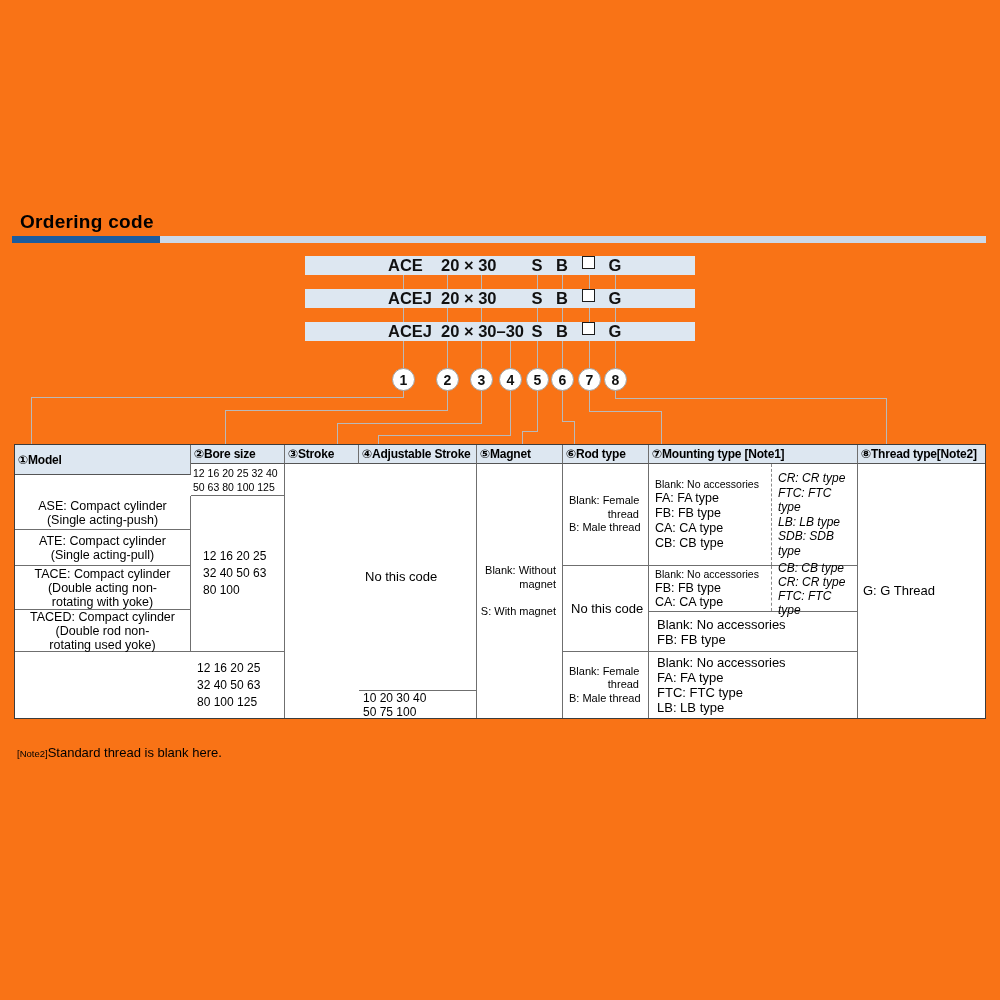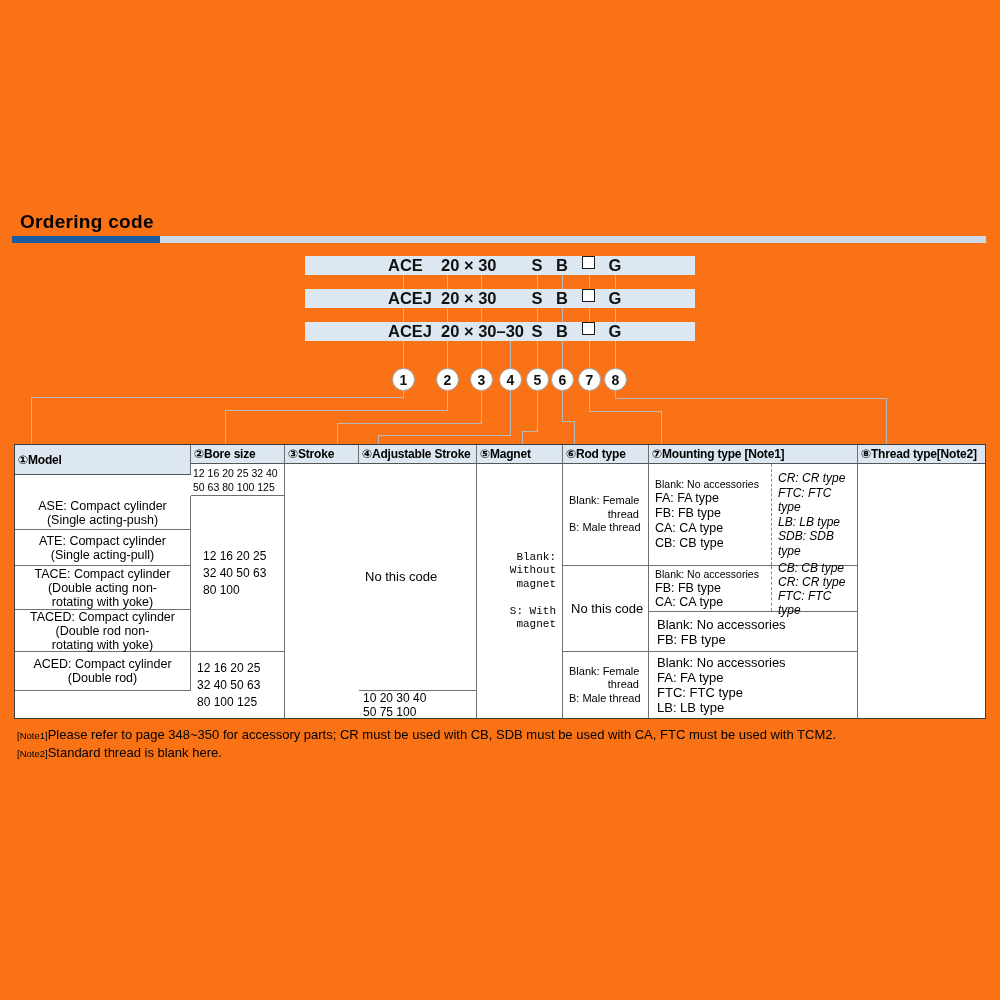--- a/index.html
+++ b/index.html
@@ -35,21 +35,21 @@
   .cell.nb{border-bottom:none;}
   .hcell{background:#dde7f1;font-weight:bold;font-size:12px;justify-content:center;padding-left:3px;white-space:nowrap;
          border-bottom:1px solid #555;letter-spacing:-.2px;}
   .ml{white-space:pre-line;}
   .ctr{text-align:center;}
   .b1{font-size:10.5px;line-height:14px;padding-left:2px;}
   .b23{font-size:12px;line-height:17px;}
   .stroke-c{font-size:12.5px;line-height:17px;}
   .big{font-size:13px;}
   .padl4{padding-left:4px;}.padl6{padding-left:6px;}.padl8{padding-left:8px;}.padl12{padding-left:12px;}
-  .magnet-c{font-size:11px;line-height:13.5px;text-align:right;padding-right:6px;font-family:Liberation Mono, monospace;}
+  .magnet-c{font-size:11px;line-height:13.5px;text-align:right;padding-right:6px;}
   .rodline{display:block;font-size:11px;line-height:13.5px;}
   .rod-l{padding-left:6px;text-align:left;}
   .rod-r{padding-right:9px;text-align:right;}
   .m-wrap{position:relative;width:100%;height:100%;display:flex;}
   .msub{display:flex;flex-direction:column;justify-content:center;}
   .msub-l{width:122px;padding-left:6px;box-sizing:border-box;}
   .msub-r{width:86px;padding-left:7px;box-sizing:border-box;font-style:italic;}
   .mdash{position:absolute;left:122px;top:0;height:100%;border-left:1px dashed #8a8a8a;}
   .sm{display:block;font-size:10.5px;line-height:13px;white-space:nowrap;}
   .mopts{display:block;font-size:12.5px;line-height:15px;white-space:pre-line;}
@@ -117,23 +117,21 @@
 
     <div class="cell ml ctr" style="left:0;top:85px;width:176px;height:36px">ATE: Compact cylinder
 (Single acting-pull)</div>
     <div class="cell ml ctr" style="left:0;top:51px;width:176px;height:34px">ASE: Compact cylinder
 (Single acting-push)</div>
     <div class="cell ml ctr" style="left:0;top:121px;width:176px;height:44px">TACE: Compact cylinder
 (Double acting non-
 rotating with yoke)</div>
     <div class="cell ml ctr" style="left:0;top:165px;width:176px;height:42px">TACED: Compact cylinder
 (Double rod non-
-rotating with yoke)</div>
-    <div class="cell ml ctr" style="left:0;top:207px;width:176px;height:39px">ACED: Compact cylinder
-(Double rod)</div>
+rotating used yoke)</div>
 
     <div class="cell ml b1" style="left:176px;top:19px;width:94px;height:32px">12 16 20 25 32 40
 50 63 80 100 125</div>
     <div class="cell ml b23 padl12" style="left:176px;top:51px;width:94px;height:156px">12 16 20 25
 32 40 50 63
 80 100</div>
     <div class="cell ml b23 padl6 nb" style="left:176px;top:207px;width:94px;height:66px">12 16 20 25
 32 40 50 63
 80 100 125</div>
 
@@ -196,25 +194,23 @@
       <span class="m34-blank">Blank: No accessories</span>
       <span class="m34-opts">FB: FB type</span>
     </div>
     <div class="cell padl8 nb" style="left:634px;top:207px;width:209px;height:66px">
       <span class="m34-blank">Blank: No accessories</span>
       <span class="m34-opts">FA: FA type
 FTC: FTC type
 LB: LB type</span>
     </div>
 
-  </div>
-
-  <div class="note" style="top:727px">
-    <span class="pfx">[Note1]</span><span>Please refer to page 348~350 for accessory parts; CR must be used with CB, SDB must be used with CA, FTC must be used with TCM2.</span>
-  </div>
+    <div class="cell big nr nb" style="left:843px;top:19px;width:127px;height:254px;padding-left:5px">G: G Thread</div>
+  </div>
+
   <div class="note" style="top:745px">
     <span class="pfx">[Note2]</span><span>Standard thread is blank here.</span>
   </div>
 
 <div class="cline" style="left: 403px; top: 275px; width: 1px; height: 14px;"></div>
     <div class="cline" style="left: 403px; top: 308px; width: 1px; height: 14px;"></div>
     <div class="cline" style="left: 447px; top: 275px; width: 1px; height: 14px;"></div>
     <div class="cline" style="left: 447px; top: 308px; width: 1px; height: 14px;"></div>
     <div class="cline" style="left: 481px; top: 275px; width: 1px; height: 14px;"></div>
     <div class="cline" style="left: 481px; top: 308px; width: 1px; height: 14px;"></div>

